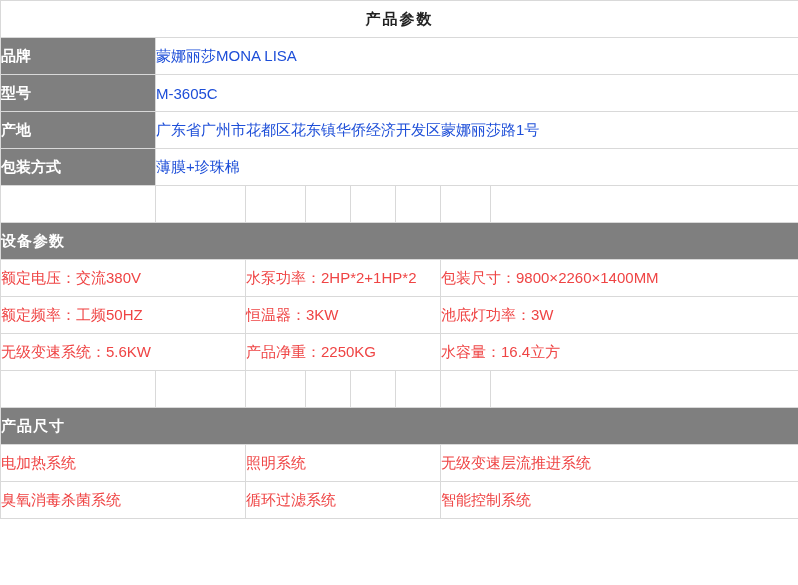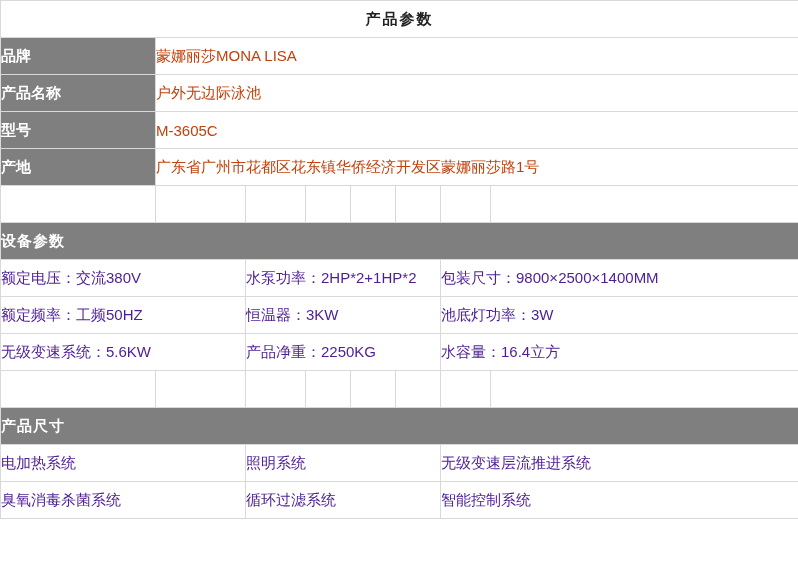--- a/index.html
+++ b/index.html
@@ -45,35 +45,35 @@
     background: #7f7f7f;
     color: #ffffff;
     font-weight: bold;
     font-size: 15px;
     padding-left: 6px;
     height: 36px;
   }
   .value-cell {
     padding-left: 10px;
     font-size: 15px;
-    color: #c2410c;
+    color: #1d4ed8;
   }
   .section-cell {
     background: #7f7f7f;
     color: #ffffff;
     font-weight: bold;
     font-size: 15px;
     text-align: left;
     height: 30px;
     letter-spacing: 1px;
   }
   .param-cell {
     padding-left: 6px;
     font-size: 15px;
-    color: #4c1d95;
+    color: #ef4444;
     height: 38px;
   }
   .blank-row td {
     height: 30px;
   }
 </style>
 </head>
 <body>
 
 <div class="sheet">
@@ -93,51 +93,51 @@
     <tbody>
         <tr>
       <td class="title-cell" colspan="8">产品参数</td>
     </tr>
 
     <tr>
       <td class="label-cell">品牌</td>
       <td class="value-cell" colspan="7">蒙娜丽莎MONA LISA</td>
     </tr>
     <tr>
-      <td class="label-cell">产品名称</td>
-      <td class="value-cell" colspan="7">户外无边际泳池</td>
-    </tr>
-    <tr>
       <td class="label-cell">型号</td>
       <td class="value-cell" colspan="7">M-3605C</td>
     </tr>
     <tr>
       <td class="label-cell">产地</td>
       <td class="value-cell" colspan="7">广东省广州市花都区花东镇华侨经济开发区蒙娜丽莎路1号</td>
+    </tr>
+    <tr>
+      <td class="label-cell">包装方式</td>
+      <td class="value-cell" colspan="7">薄膜+珍珠棉</td>
     </tr>
 
     <tr class="blank-row">
       <td></td>
       <td></td>
       <td></td>
       <td></td>
       <td></td>
       <td></td>
       <td></td>
       <td></td>
     </tr>
 
     <tr>
       <td class="section-cell" colspan="8">设备参数</td>
     </tr>
 
     <tr>
       <td class="param-cell" colspan="2">额定电压：交流380V</td>
       <td class="param-cell" colspan="4">水泵功率：2HP*2+1HP*2</td>
-      <td class="param-cell" colspan="2">包装尺寸：9800×2500×1400MM</td>
+      <td class="param-cell" colspan="2">包装尺寸：9800×2260×1400MM</td>
     </tr>
     <tr>
       <td class="param-cell" colspan="2">额定频率：工频50HZ</td>
       <td class="param-cell" colspan="4">恒温器：3KW</td>
       <td class="param-cell" colspan="2">池底灯功率：3W</td>
     </tr>
     <tr>
       <td class="param-cell" colspan="2">无级变速系统：5.6KW</td>
       <td class="param-cell" colspan="4">产品净重：2250KG</td>
       <td class="param-cell" colspan="2">水容量：16.4立方</td>

